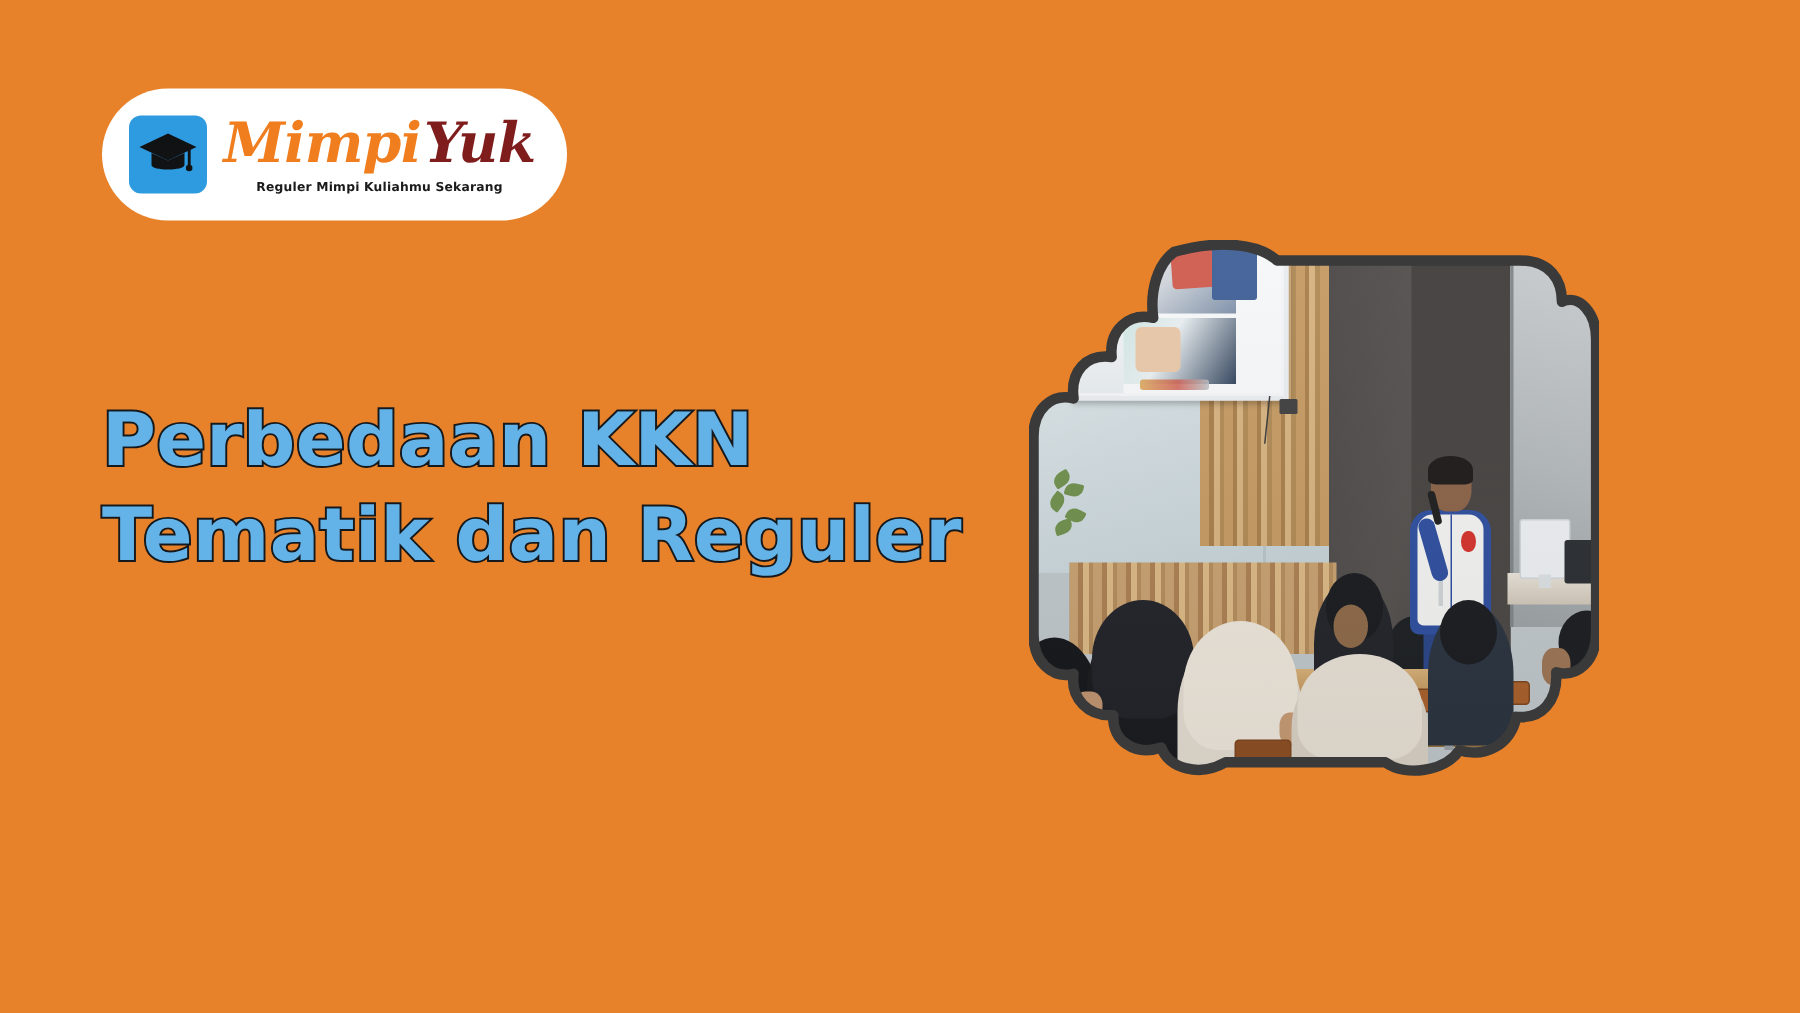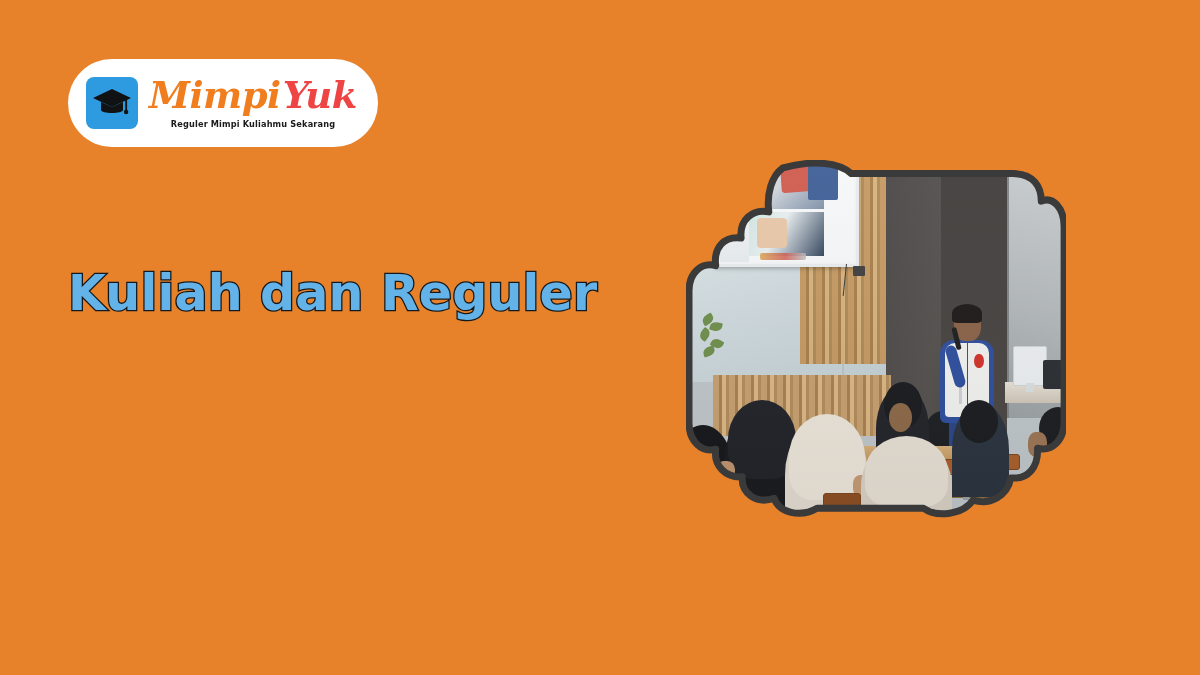--- a/index.html
+++ b/index.html
@@ -52,21 +52,21 @@
   .logo-wordmark {
     font-family:"DejaVu Serif", serif;
     font-weight:700;
     font-style:italic;
     font-size:37px;
     line-height:1.02;
     letter-spacing:-0.5px;
     white-space:nowrap;
   }
   .wm-kuliah { color:#F07E1E; }
-  .wm-yuk    { color:#ef4444; margin-left:2px; }
+  .wm-yuk    { color:#7f1d1d; margin-left:2px; }
   .logo-tagline {
     font-family:"DejaVu Sans", sans-serif;
     font-weight:700;
     font-size:8.2px;
     letter-spacing:0.15px;
     color:#1b1b1b;
     margin-top:5px;
     white-space:nowrap;
   }
 
@@ -377,21 +377,22 @@
     <div class="logo-textblock">
       <div class="logo-wordmark">
         <span class="wm-kuliah">Mimpi</span><span class="wm-yuk">Yuk</span>
       </div>
       <div class="logo-tagline">Reguler Mimpi Kuliahmu Sekarang</div>
     </div>
 
   </div>
 
   <div class="headline">
-    <div class="headline-line">Kuliah dan Reguler</div>
+    <div class="headline-line">Perbedaan KKN</div>
+    <div class="headline-line">Tematik dan Reguler</div>
   </div>
 
 
   <div class="photo-frame">
 
     <svg width="380" height="358" viewBox="0 0 380 358" aria-hidden="true" style="position:absolute;inset:0;">
       <defs>
         <clipPath id="scallopClip" clipPathUnits="objectBoundingBox">
           <path d="M0.255,0.022
                    C0.33,0.0,0.40,0.005,0.435,0.038

